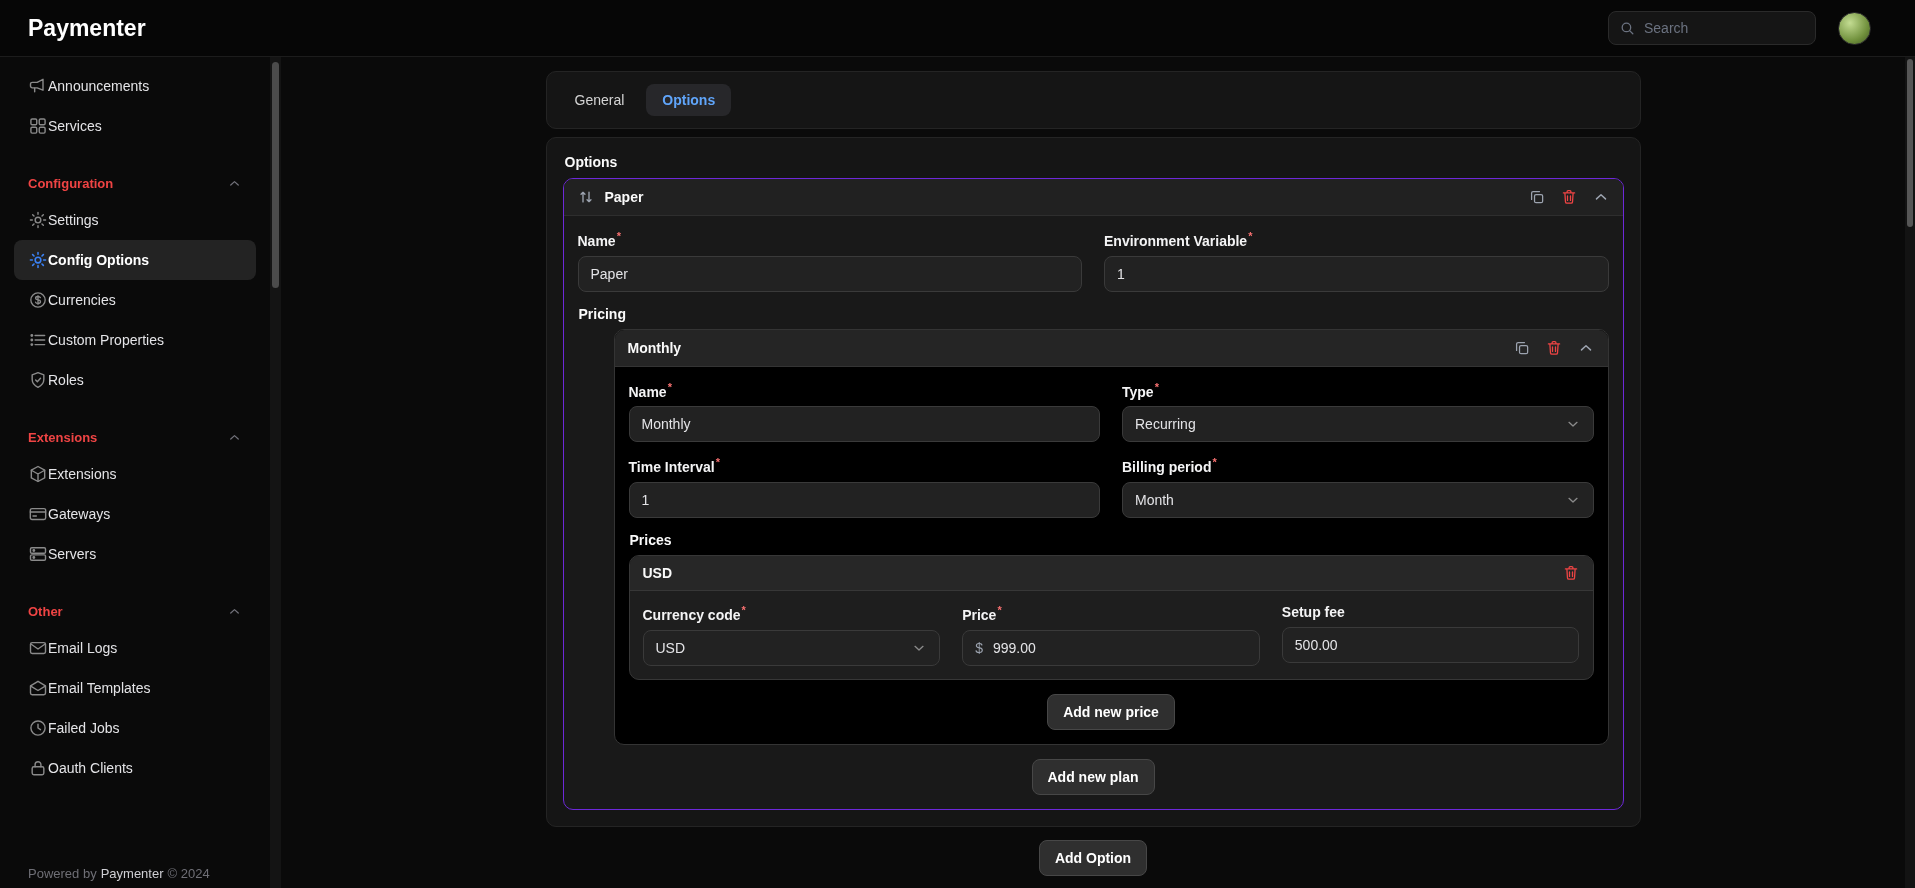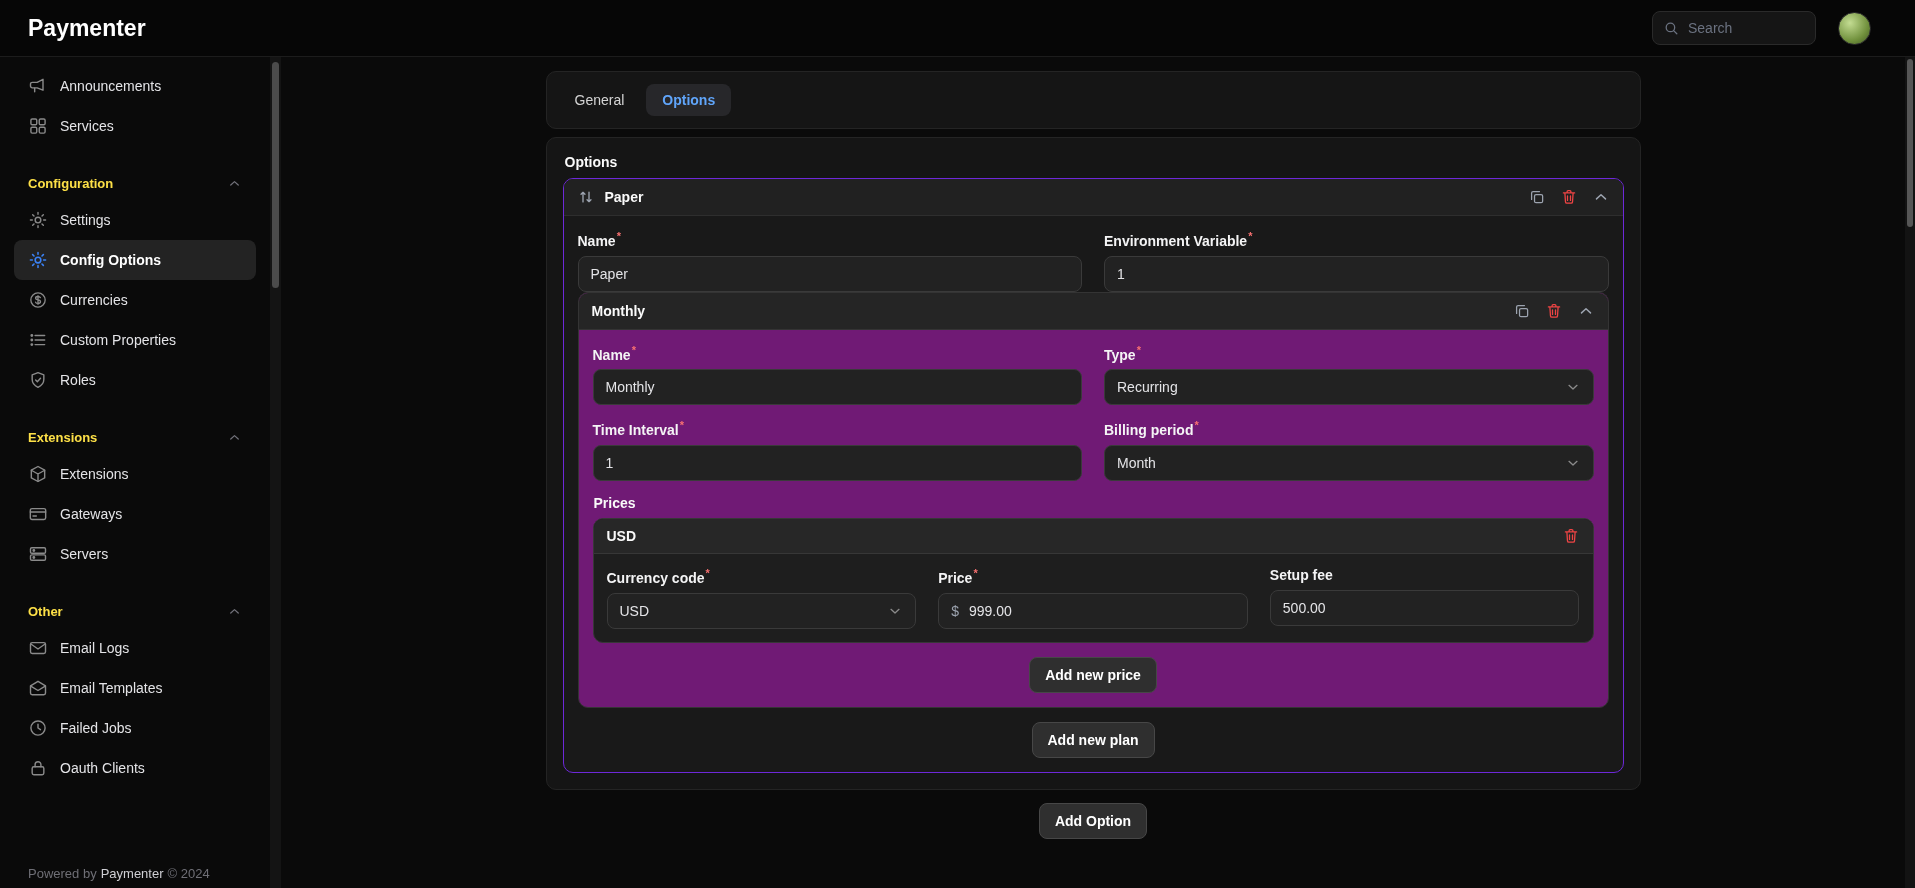--- a/index.html
+++ b/index.html
@@ -7,40 +7,40 @@
   body {
     background:#0a0a0a; color:#e5e5e5; overflow:hidden; position:relative;
     font-family:"Liberation Sans", sans-serif;
   }
   svg { display:block; }
 
   
   .topbar { position:absolute; top:0; left:0; width:100%; height:57px; background:#060606;
             border-bottom:1px solid #1c1c1c; z-index:20; }
   .logo { position:absolute; left:28px; top:15px; font-size:23px; font-weight:700; color:#ffffff; cursor:pointer; }
-  .search { position:absolute; right:99px; top:11px; width:164px; height:34px; background:#151515;
+  .search { position:absolute; right:99px; top:11px; width:208px; height:34px; background:#151515;
             border:1px solid #2a2a2a; border-radius:8px; display:flex; align-items:center; gap:8px; padding:0 10px; }
   .search .sicon { width:17px; height:17px; color:#6b7280; flex:0 0 auto; }
   .search input { background:transparent; border:none; outline:none; color:#d4d4d4; font-size:14px; width:100%;
                   font-family:inherit; }
   .search input::placeholder { color:#6b7280; }
   .avatar { position:absolute; right:44px; top:12px; width:33px; height:33px; border-radius:50%;
             background: radial-gradient(circle at 35% 32%, #c3dc92, #70903c 62%, #3f5522 100%);
             border:1px solid #2e2e2e; cursor:pointer; }
 
   
   .sidebar { position:absolute; top:57px; left:0; width:270px; bottom:0; overflow:hidden; padding-top:10px; }
-  .side-item { display:flex; align-items:center; gap:12px; height:40px; margin:0 14px; padding:0 10px 0 14px;
+  .side-item { display:flex; align-items:center; height:40px; margin:0 14px; padding:0 10px 0 14px;
                border-radius:8px; font-size:14px; color:#e4e4e7; cursor:pointer; white-space:nowrap; }
   .side-item .ic { width:20px; height:20px; color:#8a8a8a; flex:0 0 auto; }
   .side-item.active { background:#232323; color:#ffffff; font-weight:700; }
   .side-item.active .ic { color:#3b82f6; }
   .side-item.clipped { margin-top:-41px; }
   .side-section { display:flex; align-items:center; justify-content:space-between; margin:20px 28px 0 28px;
-                  height:34px; color:#fde047; font-size:13px; font-weight:600; cursor:pointer; }
+                  height:34px; color:#ef4444; font-size:13px; font-weight:600; cursor:pointer; }
   .side-section .chev { width:15px; height:15px; color:#71717a; }
   .side-footer { position:absolute; bottom:7px; left:28px; font-size:13px; color:#6f6f76; display:flex; gap:4px; }
   .side-footer .brand { color:#cfcfd4; }
 
   .side-scrollbar { position:absolute; top:57px; left:270px; width:11px; bottom:0; background:#141414; }
   .side-thumb { position:absolute; top:5px; left:2px; width:7px; height:226px; background:#4b4b4b; border-radius:4px; cursor:pointer; }
 
   
   .win-scrollbar { position:absolute; top:57px; right:0; width:10px; bottom:0; background:#131313; }
   .win-thumb { position:absolute; top:2px; left:2px; width:6px; height:168px; background:#565656; border-radius:3px; cursor:pointer; }
@@ -64,21 +64,21 @@
   .opt-card { border:1px solid #6d28d9; border-radius:10px; background:#191919; overflow:hidden; }
   .opt-header { background:#212121; border-bottom:1px solid #2e2e2e; height:37px; display:flex; align-items:center;
                 gap:10px; padding:0 13px; cursor:pointer; }
   .opt-title { font-size:14px; font-weight:700; color:#fafafa; }
   .sort-ic { width:18px; height:18px; color:#9ca3af; cursor:pointer; }
   .header-actions { margin-left:auto; display:flex; align-items:center; gap:14px; }
   .act-icon { width:18px; height:18px; color:#9ca3af; cursor:pointer; }
   .act-icon.danger { color:#ef4444; }
   .opt-body { padding:14px; }
 
-  .lvl2.opt-card { border-color:#343434; background:#701a75; }
+  .lvl2.opt-card { border-color:#343434; background:#000000;margin-left:36px; }
   .lvl2 .opt-header { background:#252525; border-bottom-color:#343434; }
   .lvl3.opt-card { border-color:#373737; background:#1e1e1e; }
   .lvl3 .opt-header { background:#272727; border-bottom-color:#373737; height:35px; }
   .lvl3 .opt-body { padding:13px; }
 
   .grid2 { display:grid; grid-template-columns:1fr 1fr; gap:14px 22px; }
   .grid3 { display:grid; grid-template-columns:1fr 1fr 1fr; gap:14px 22px; }
 
   .field-label { font-size:14px; font-weight:700; color:#f4f4f5; }
   .field-label sup { color:#f87171; font-size:11px; margin-left:1px; }
@@ -353,20 +353,21 @@
               </div>
             </div>
             <div>
               <div class="field-label"><span>Environment Variable</span><sup>*</sup></div>
               <div class="input">
                 <input type="text" value="1" style="">
               </div>
             </div>
           </div>
 
+          <div class="h-label section-label">Pricing</div>
 
           <div class="opt-card lvl2">
             <div class="opt-header">
               <span class="opt-title">Monthly</span>
               <span class="header-actions">
                 <span class="act-icon">
                   <svg viewBox="0 0 24 24" fill="none" stroke="currentColor" stroke-width="1.7" stroke-linecap="round" stroke-linejoin="round">
                       <rect x="8.7" y="8.7" width="10.8" height="10.8" rx="2"></rect>
                       <path d="M15.3 4.8H6.8a2 2 0 0 0-2 2v8.5"></path>
                     </svg>

